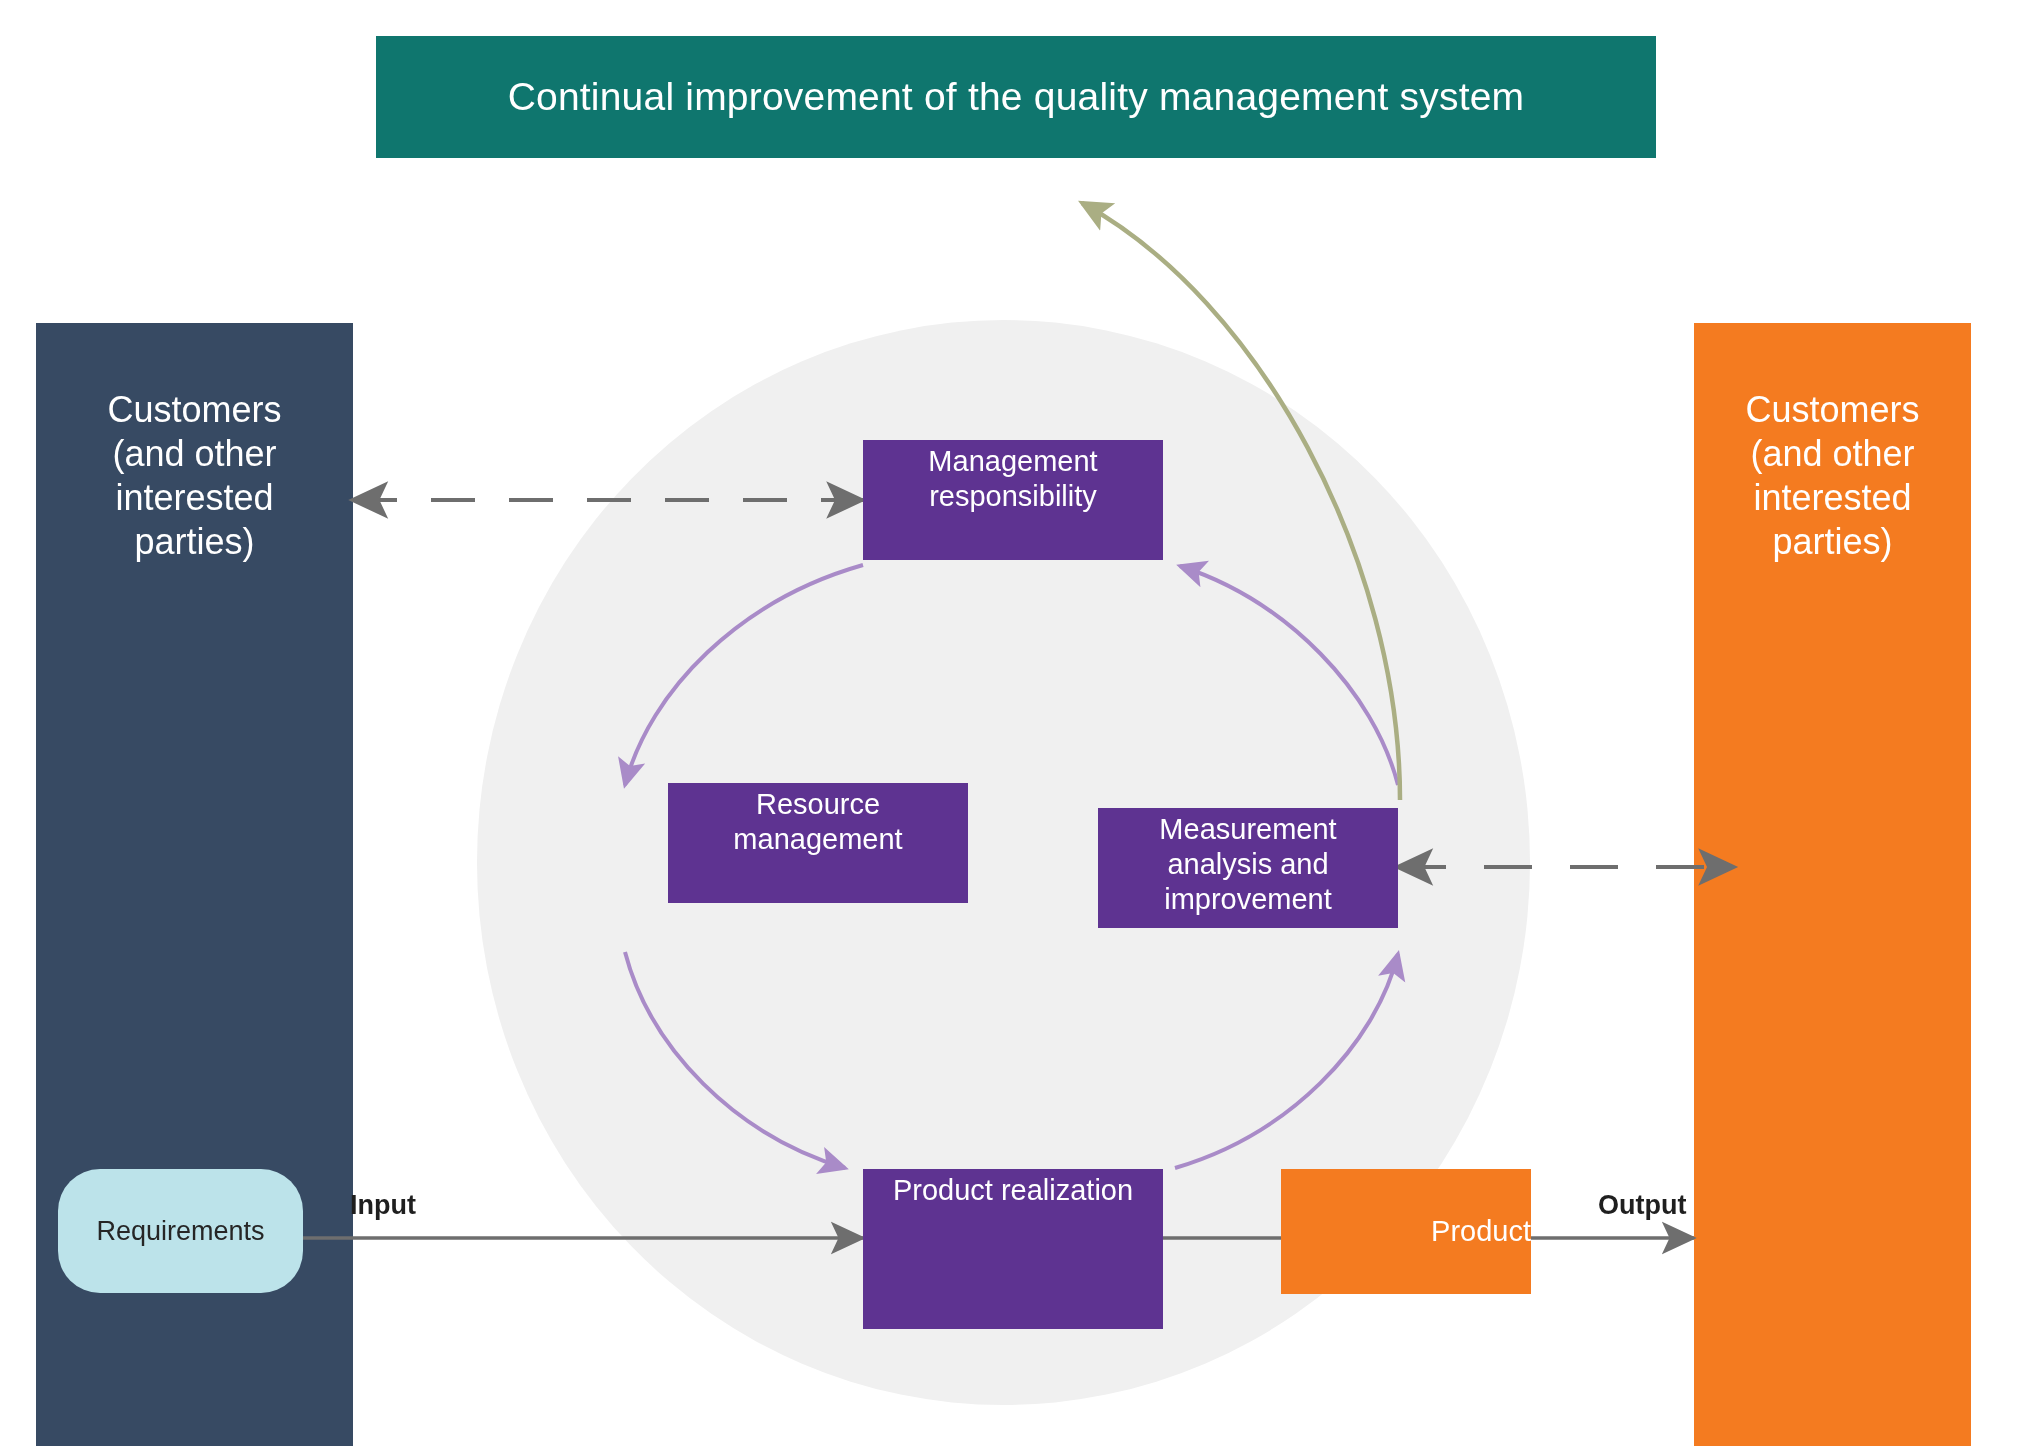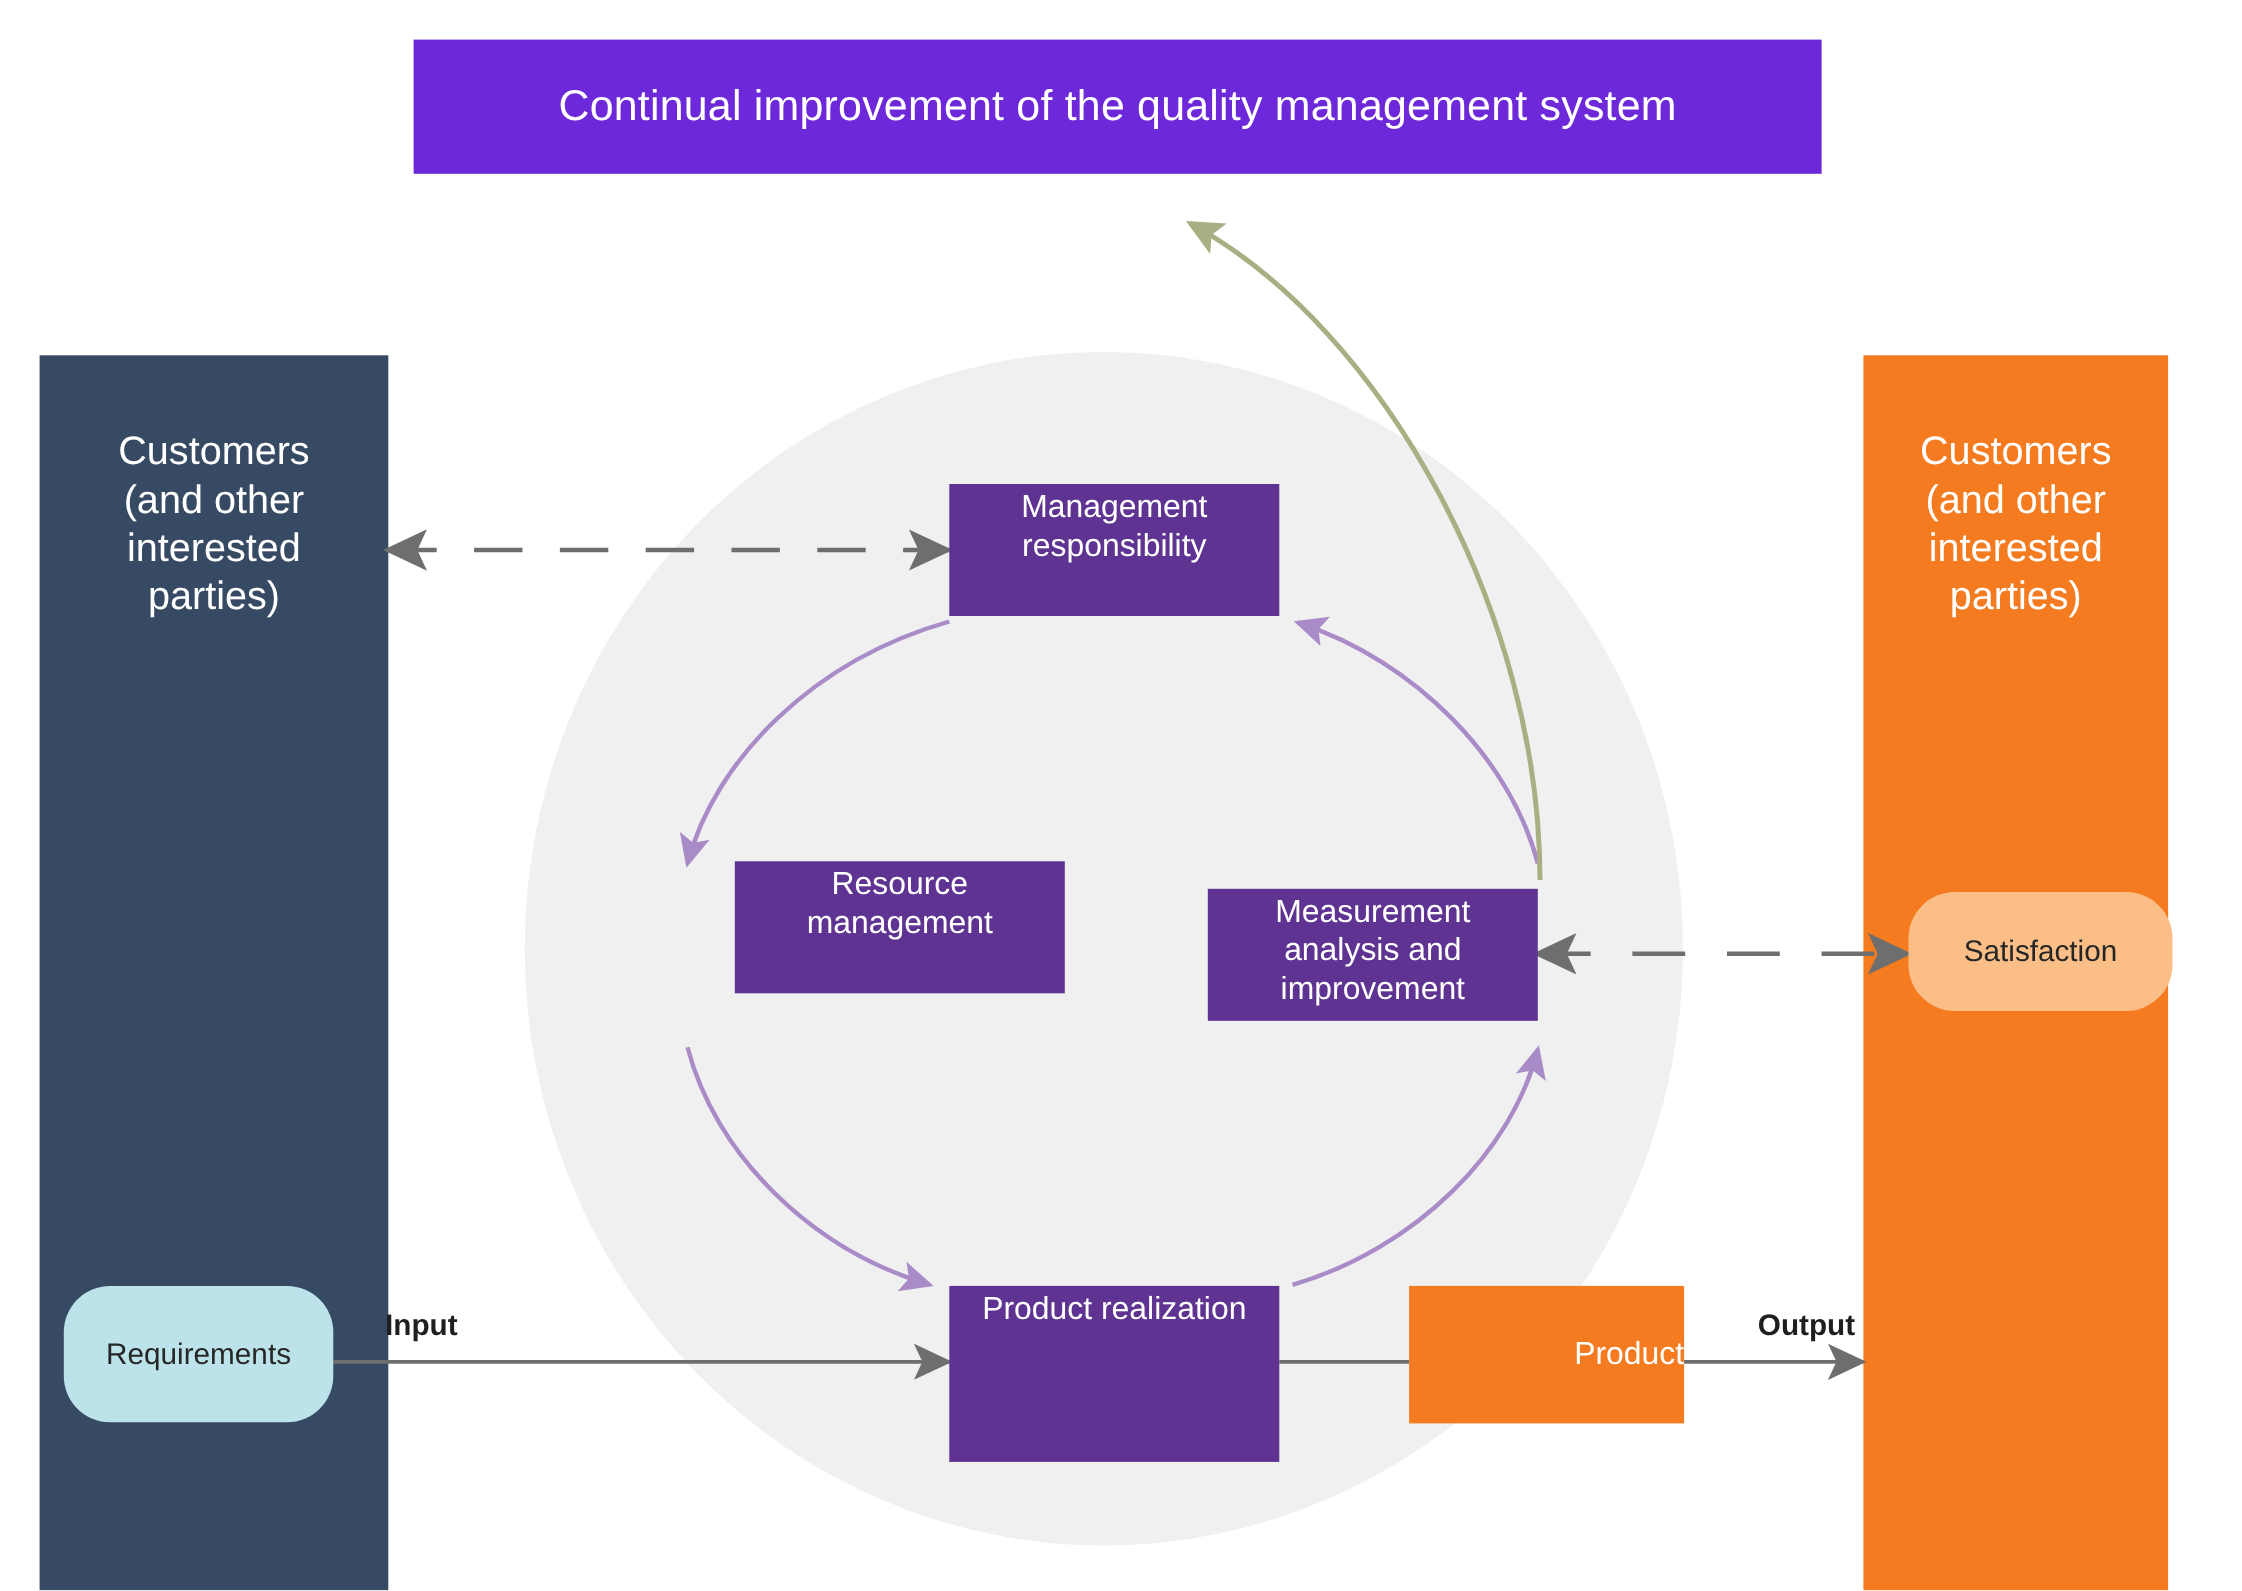--- a/index.html
+++ b/index.html
@@ -18,21 +18,21 @@
     overflow: hidden;
   }
 
   
   #title-banner {
     position: absolute;
     left: 376px;
     top: 36px;
     width: 1280px;
     height: 122px;
-    background: #6d28d9;
+    background: #0f766e;
     display: flex;
     align-items: center;
     justify-content: center;
     box-sizing: border-box;
   }
   #title-banner .title-text {
     color: #ffffff;
     font-size: 39px;
     letter-spacing: 0.2px;
     text-align: center;
@@ -259,20 +259,17 @@
   </div>
 
   <div id="box-product">
     <span>Product</span>
   </div>
 
   <div id="pill-requirements" class="pill">
     <span>Requirements</span>
   </div>
 
-  <div id="pill-satisfaction" class="pill">
-    <span>Satisfaction</span>
-  </div>
 
   <div id="label-input" class="flow-label">Input</div>
   <div id="label-output" class="flow-label">Output</div>
 
 </div>
 
 </body></html>

